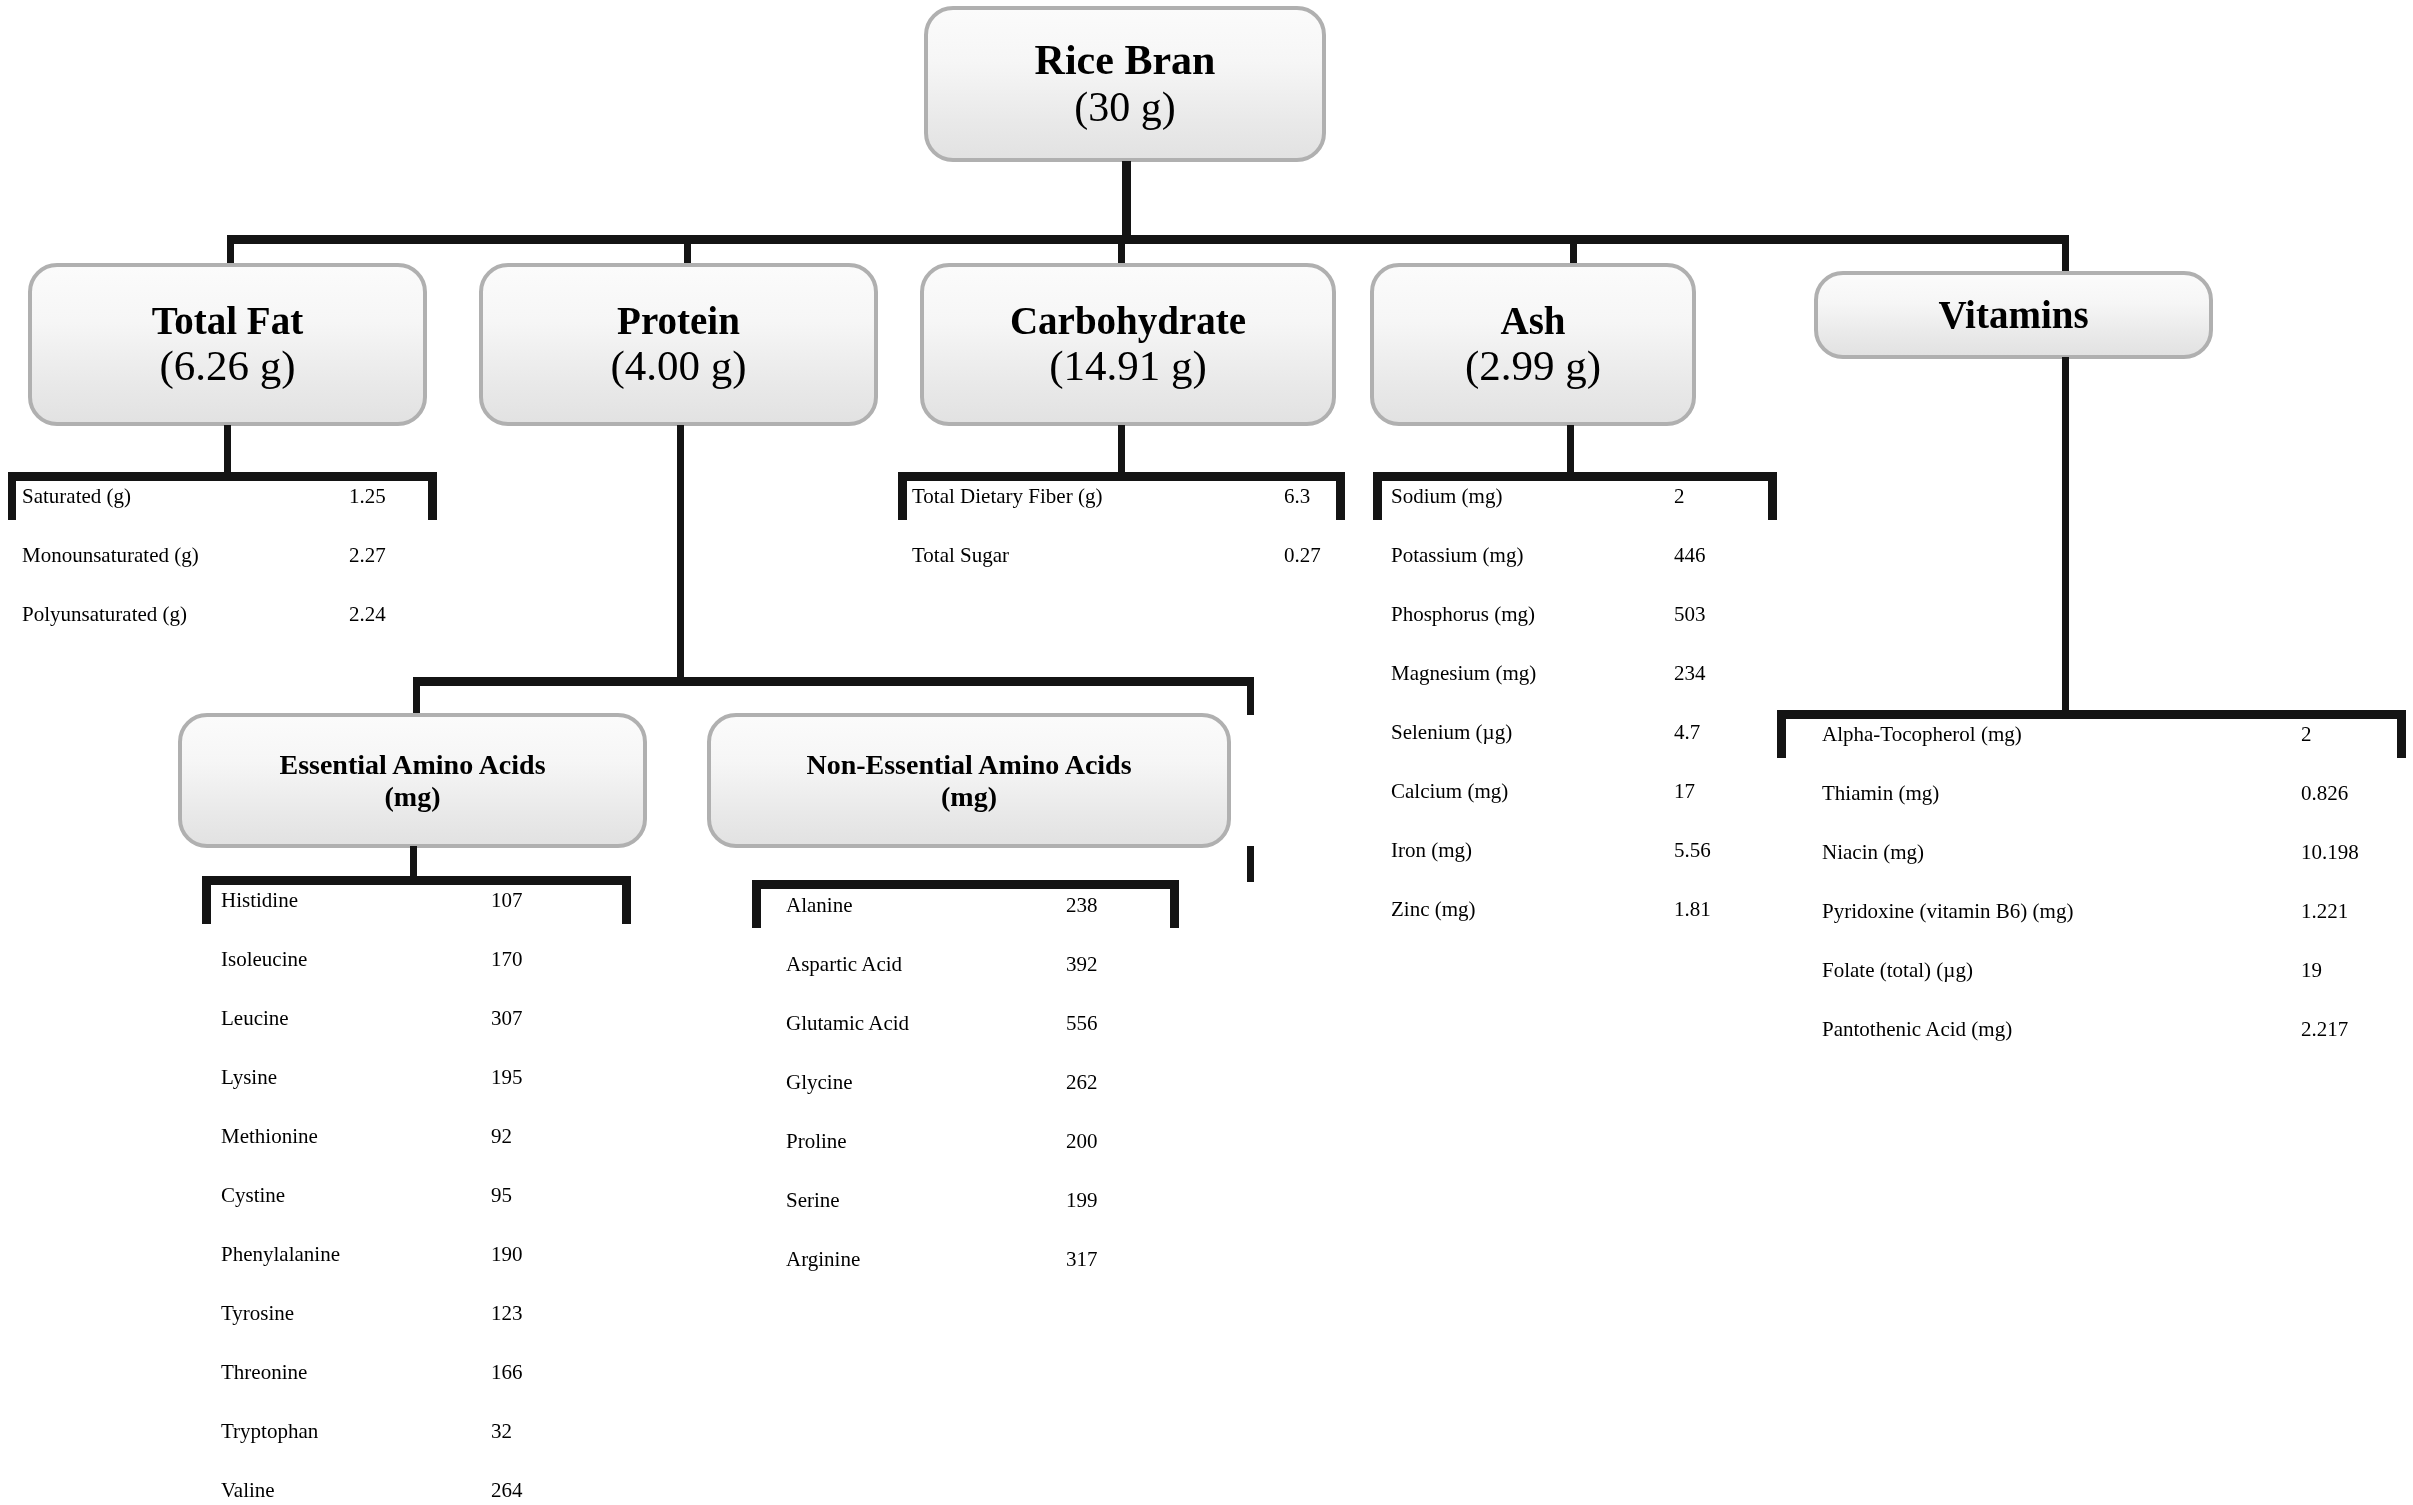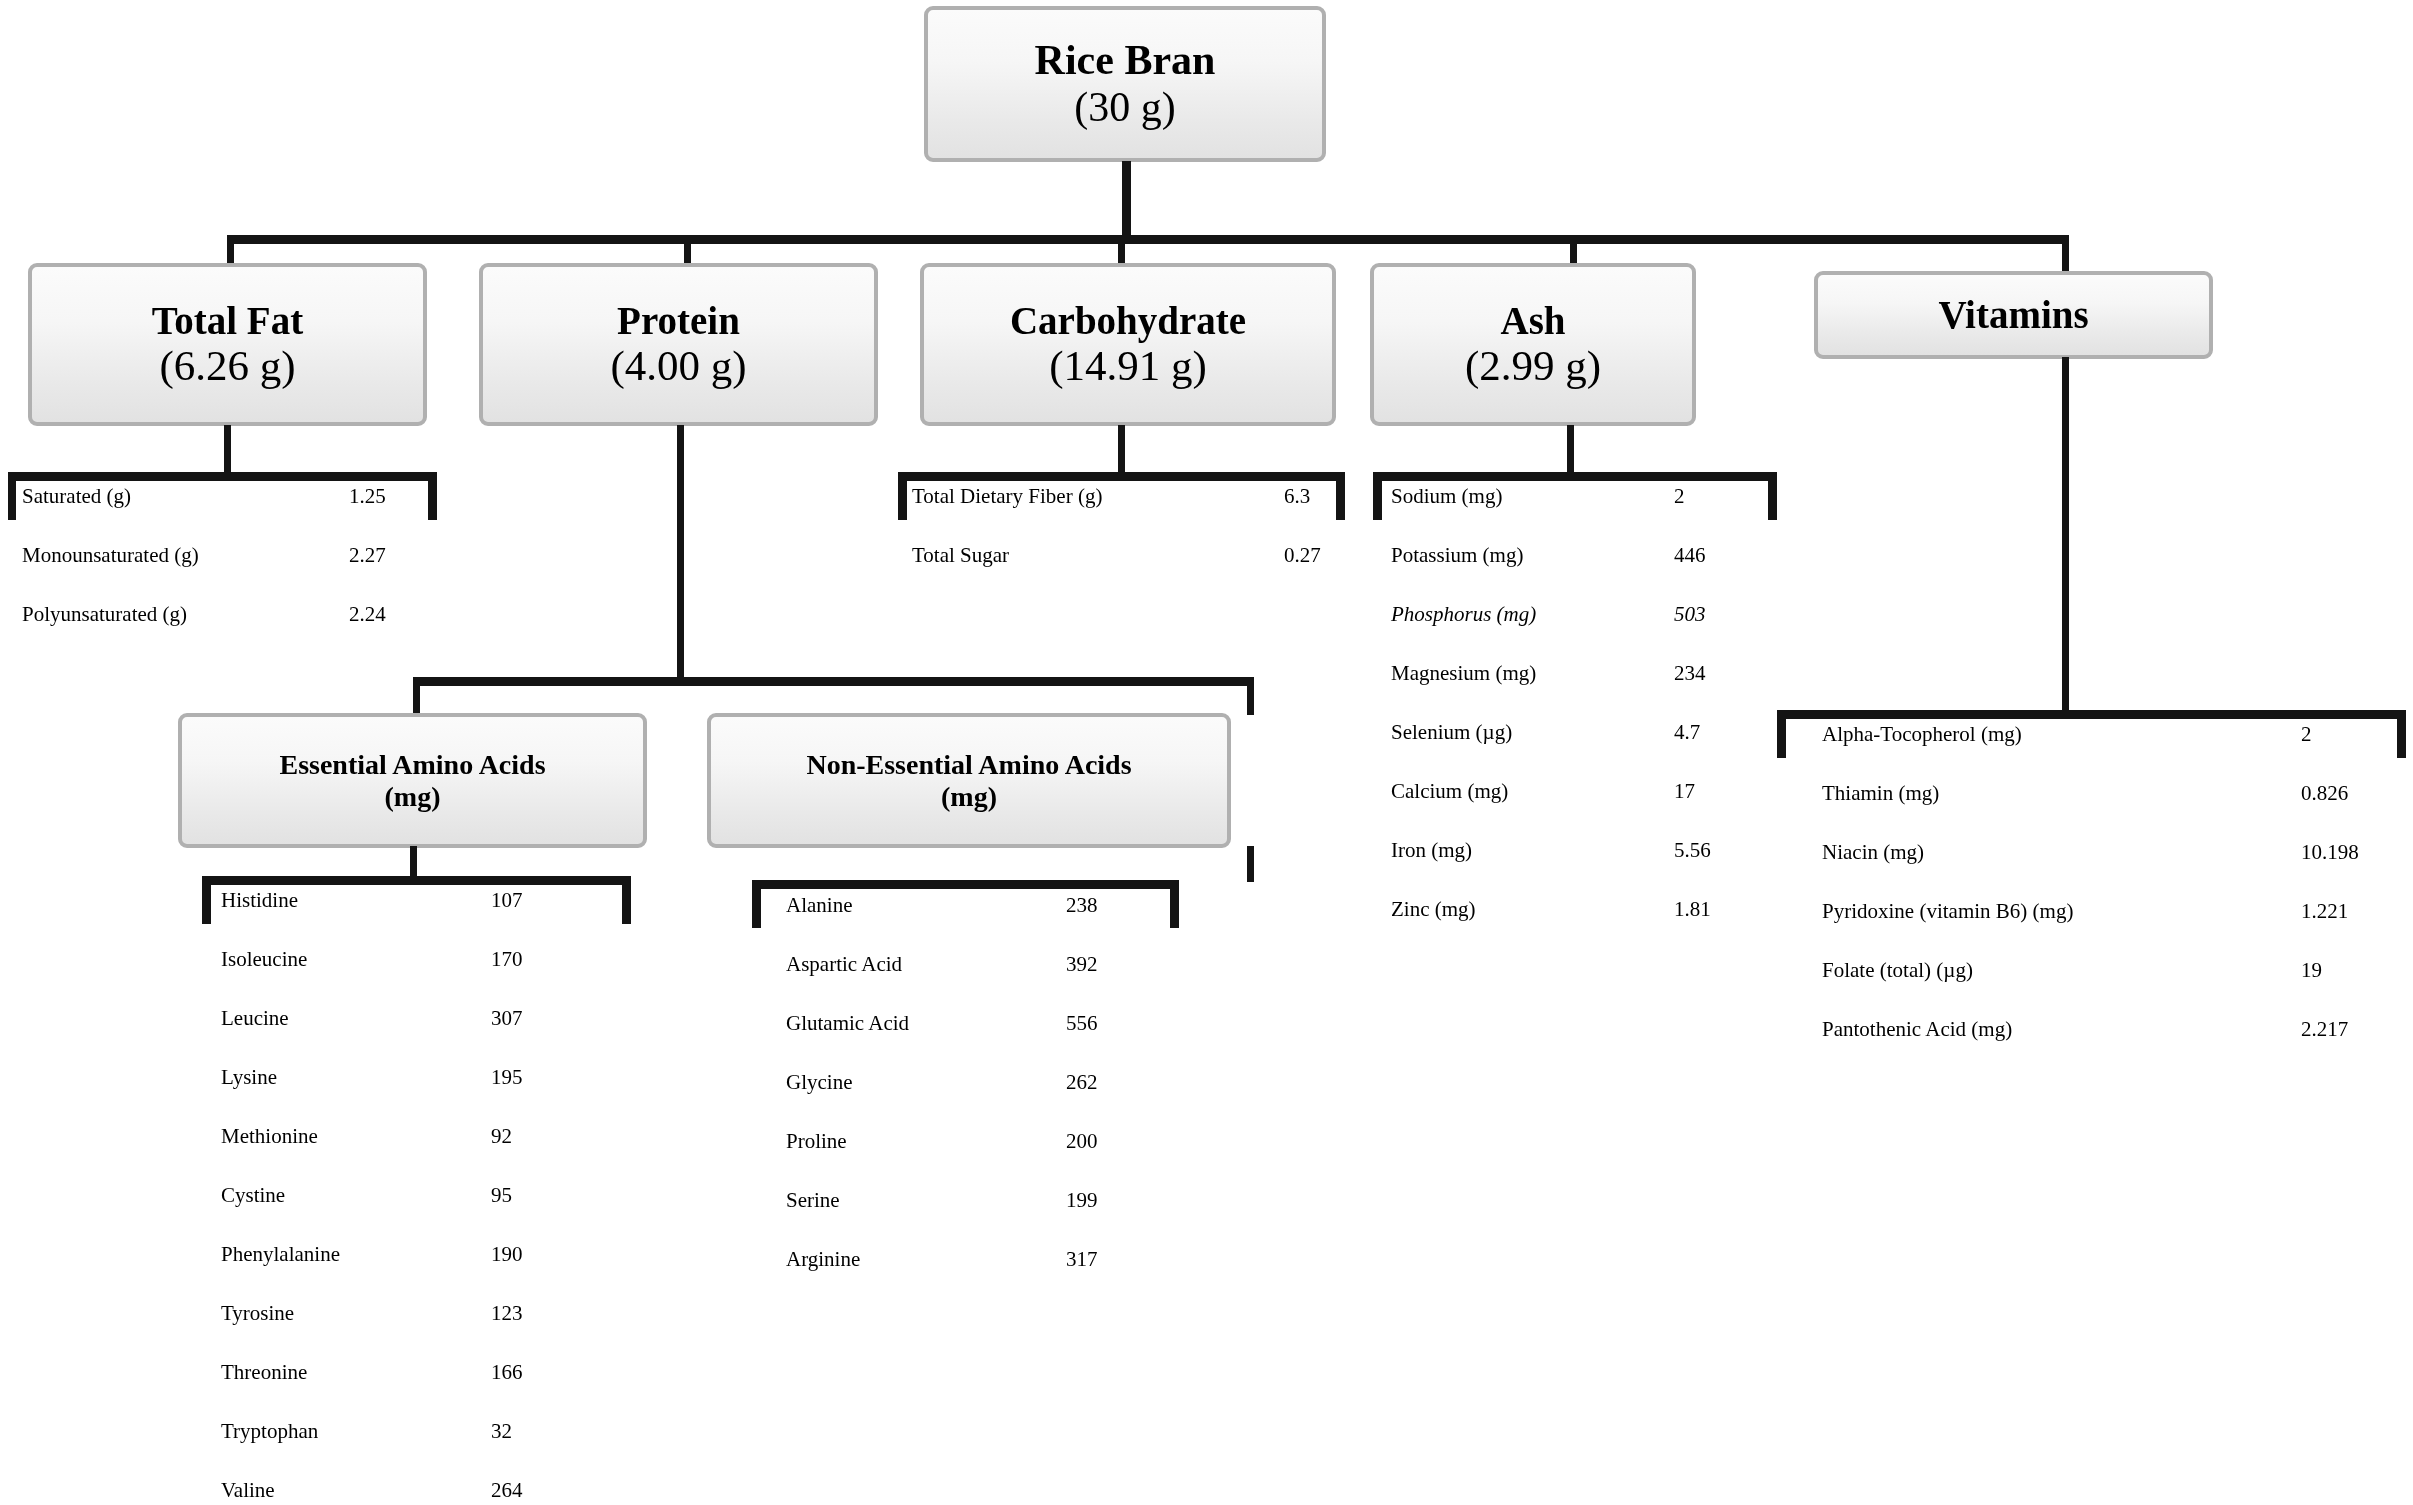--- a/index.html
+++ b/index.html
@@ -14,21 +14,21 @@
     background: #ffffff;
     font-family: "Liberation Serif", "DejaVu Serif", serif;
     overflow: hidden;
   }
 
   
   .node {
     position: absolute;
     box-sizing: border-box;
     border: 4.7px solid #b0b0b0;
-    border-radius: 9px;
+    border-radius: 29px;
     background: linear-gradient(to bottom, #fbfbfb 0%, #f6f6f6 35%, #e9e9e9 75%, #e2e2e2 100%);
     display: flex;
     flex-direction: column;
     align-items: center;
     justify-content: center;
     text-align: center;
     color: #000000;
     font-weight: bold;
     line-height: 1.12;
   }
@@ -180,21 +180,21 @@
   </div>
   <div class="datalist" style="left:1391px; top:486px; width:407px;">
     <div class="datarow" style="height:59px;">
       <span class="lbl">Sodium (mg)</span>
       <span class="val" style="left:283px;">2</span>
     </div>
     <div class="datarow" style="height:59px;">
       <span class="lbl">Potassium (mg)</span>
       <span class="val" style="left:283px;">446</span>
     </div>
-    <div class="datarow" style="height:59px;font-style:italic;">
+    <div class="datarow" style="height:59px;">
       <span class="lbl">Phosphorus (mg)</span>
       <span class="val" style="left:283px;">503</span>
     </div>
     <div class="datarow" style="height:59px;">
       <span class="lbl">Magnesium (mg)</span>
       <span class="val" style="left:283px;">234</span>
     </div>
     <div class="datarow" style="height:59px;">
       <span class="lbl">Selenium  (µg)</span>
       <span class="val" style="left:283px;">4.7</span>

